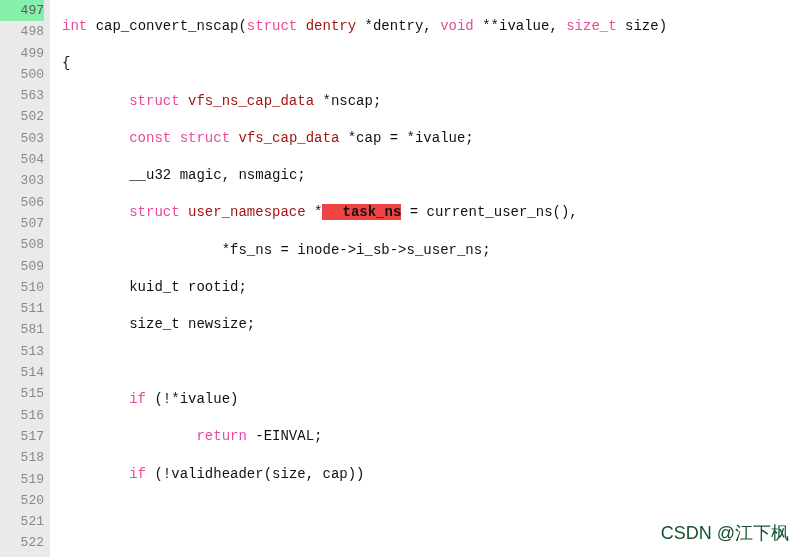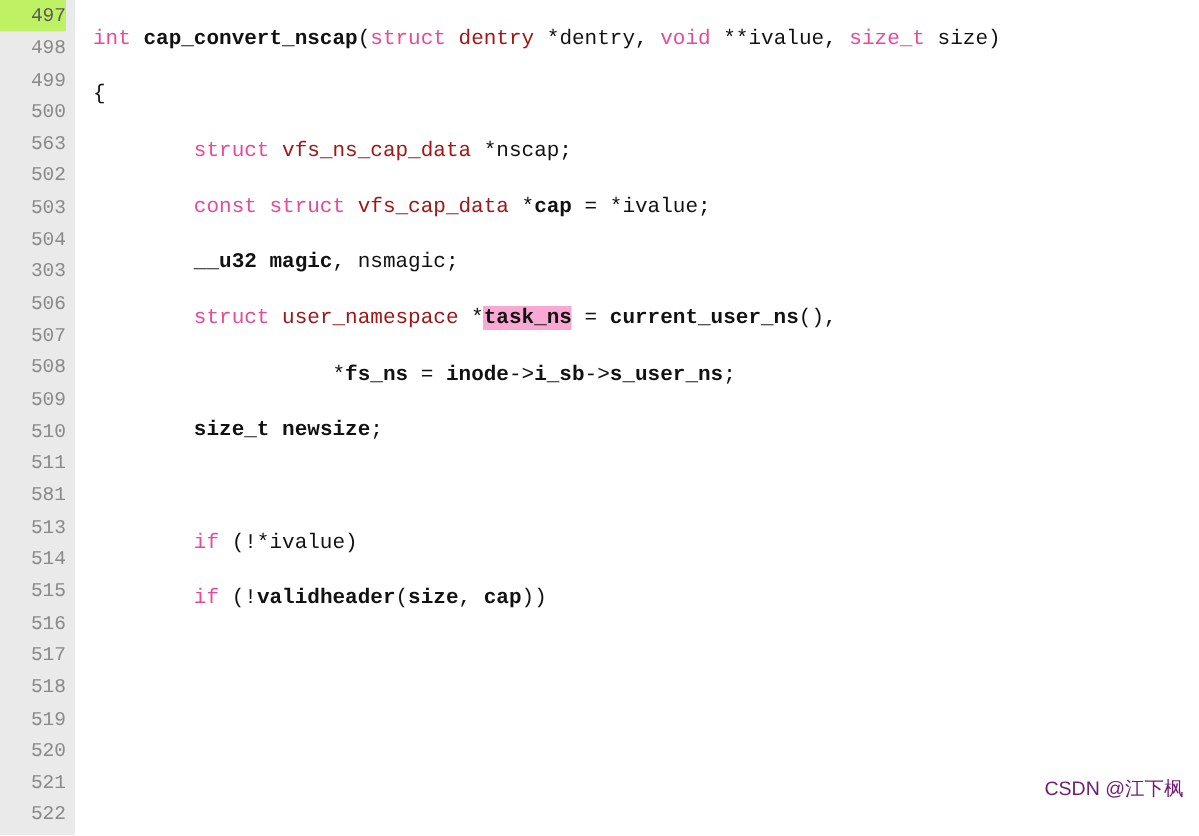--- a/index.html
+++ b/index.html
@@ -24,43 +24,43 @@
       padding-right: 6px;
       color: #898989;
       user-select: none;
     }
     .gutter .ln {
       height: 21.3px;
       line-height: 21.3px;
       font-size: 13px;
     }
     .gutter .ln.current {
-      background: #bef264;
+      background: #86efac;
       color: #5a5a5a;
     }
     .code {
       flex: 1;
       padding-left: 12px;
       white-space: pre;
       color: #111;
     }
     .line {
       height: 21.3px;
       line-height: 21.3px;
     }
     .kw { color: #ec4899; }    
     .type { color: #a31515; }
-    .hl-y { background: #f9a8d4; font-weight: bold; }
-    .bold { font-weight: bold; }
+    .hl-y { background: #ef4444; font-weight: bold; padding-left: 20px; }
+    .bold { font-weight: normal; }
     .watermark {
       position: absolute;
-      bottom: 22px;
+      bottom: 12px;
       right: 10px;
-      color: #701a75;
-      font-size: 13px;
+      color: #14532d;
+      font-size: 18px;
       font-family: sans-serif;
     }
   </style>
 </head>
 <body>
 
 <div class="editor">
   <div class="gutter">
     <div class="ln current">497</div>
     <div class="ln">498</div>
@@ -91,23 +91,25 @@
   </div>
 
   <div class="code">
 <div class="line"><span class="kw">int</span> <span class="bold">cap_convert_nscap</span><span>(</span><span class="kw">struct</span> <span class="type">dentry</span> <span>*</span><span>dentry</span><span>, </span><span class="kw">void</span><span> **</span><span>ivalue</span><span>, </span><span class="kw">size_t</span><span> </span><span>size</span><span>)</span></div>
 <div class="line"><span>{</span></div>
 <div class="line">        <span class="kw">struct</span> <span class="type">vfs_ns_cap_data</span><span> *</span><span>nscap</span><span>;</span></div>
 <div class="line">        <span class="kw">const</span> <span class="kw">struct</span> <span class="type">vfs_cap_data</span><span> *</span><span class="bold">cap</span><span> = *</span><span>ivalue</span><span>;</span></div>
 <div class="line">        <span class="bold">__u32</span><span> </span><span class="bold">magic</span><span>, </span><span>nsmagic</span><span>;</span></div>
 <div class="line">        <span class="kw">struct</span> <span class="type">user_namespace</span><span> *</span><span class="hl-y">task_ns</span><span> = </span><span class="bold">current_user_ns</span><span>()</span><span>,</span></div>
 <div class="line">                   <span>*</span><span class="bold">fs_ns</span><span> = </span><span class="bold">inode</span><span>-&gt;</span><span class="bold">i_sb</span><span>-&gt;</span><span class="bold">s_user_ns</span><span>;</span></div>
+<div class="line">        <span class="bold">kuid_t</span><span> </span><span class="bold">rootid</span><span>;</span></div>
 <div class="line">        <span class="bold">size_t</span><span> </span><span class="bold">newsize</span><span>;</span></div>
 <div class="line"></div>
 <div class="line">        <span class="kw">if</span><span> (!*</span><span>ivalue</span><span>)</span></div>
+<div class="line">                <span class="kw">return</span><span> -</span><span class="bold">EINVAL</span><span>;</span></div>
 <div class="line">        <span class="kw">if</span><span> (!</span><span class="bold">validheader</span><span>(</span><span class="bold">size</span><span>, </span><span class="bold">cap</span><span>))</span></div>
 
 
 
 
 
 
 
 
 

